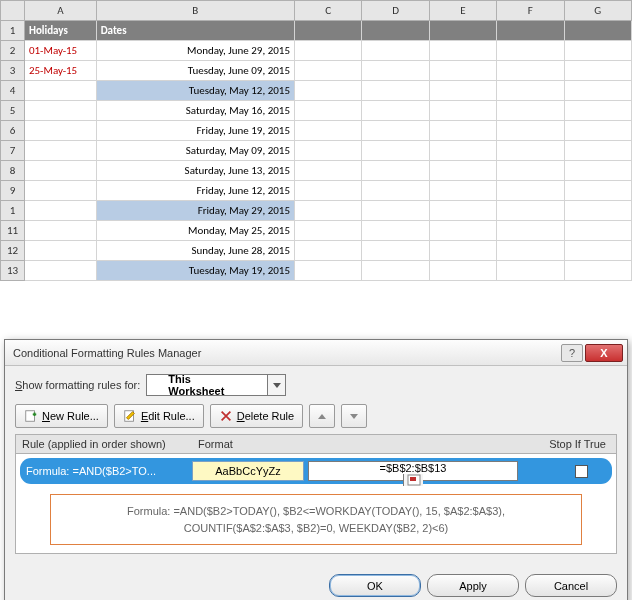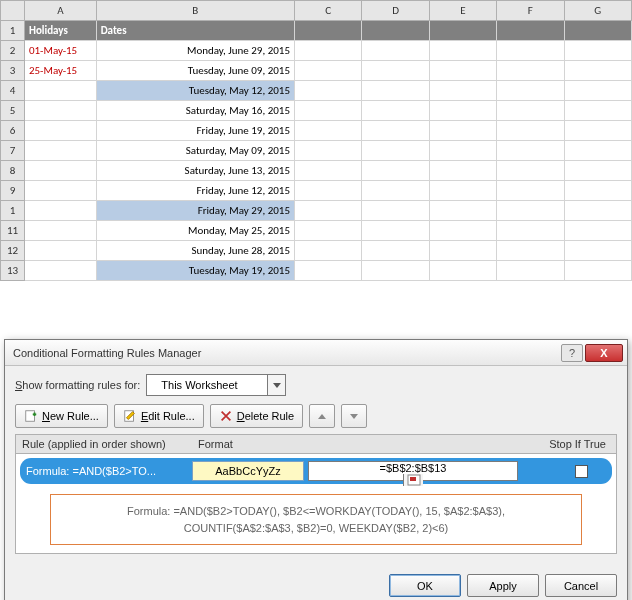--- a/index.html
+++ b/index.html
@@ -25,21 +25,21 @@
 .titlebar .title { flex: 1; color: #333; }
 .titlebar .btns { display: flex; gap: 2px; }
 .titlebar .help { width: 22px; height: 18px; background: #e8e8e8; border: 1px solid #9a9a9a; border-radius: 2px; display: flex; align-items: center; justify-content: center; color: #555; }
 .titlebar .close { width: 38px; height: 18px; background: linear-gradient(#e27070, #c83030); border: 1px solid #7a2020; border-radius: 2px; display: flex; align-items: center; justify-content: center; color: #fff; font-weight: bold; }
 
 .dlgbody { padding: 8px 10px 10px; }
 .labelrow { display: flex; align-items: center; margin-bottom: 8px; gap: 6px; }
 .labelrow label { color: #333; }
 .labelrow label u { text-decoration: underline; }
 .combo { display: flex; align-items: center; border: 1px solid #7a7a7a; background: #fff; height: 22px; width: 140px; }
-.combo span { flex: 1; padding: 0 14px; }
+.combo span { flex: 1; padding: 0 21px; font-weight: bold; }
 .combo .arrow { width: 18px; height: 100%; border-left: 1px solid #7a7a7a; display: flex; align-items: center; justify-content: center; background: #f4f4f4; }
 
 .toolbar { display: flex; gap: 6px; margin-bottom: 6px; }
 .tbtn { display: flex; align-items: center; gap: 4px; border: 1px solid #9a9a9a; background: linear-gradient(#fdfdfd, #e8e8e8); height: 24px; padding: 0 8px; border-radius: 2px; cursor: default; }
 .tbtn.sq { width: 26px; padding: 0; justify-content: center; }
 .tbtn svg { width: 14px; height: 14px; }
 
 .rulehdr { display: flex; background: #e4e4e4; border: 1px solid #b0b0b0; height: 20px; align-items: center; font-weight: normal; color: #333; }
 .rulehdr div { padding: 0 6px; }
 .col-rule { width: 176px; }
@@ -53,21 +53,21 @@
 .fmtprev { width: 112px; height: 20px; background: #fef9c3; color: #000; display: flex; align-items: center; justify-content: center; border: 1px solid #7aa0c4; margin: 0 4px; }
 .appinput { display: flex; align-items: center; background: #fff; border: 1px solid #7a7a7a; height: 20px; width: 210px; flex-direction: column; }
 .appinput span { flex: 1; color: #000; padding: 0 4px; }
 .appinput .refbtn { width: 20px; height: 100%; border-left: 1px solid #7a7a7a; background: #f4f4f4; display: flex; align-items: center; justify-content: center; }
 .stopcell { flex: 1; display: flex; justify-content: flex-end; padding-right: 24px !important; }
 .chk { width: 13px; height: 13px; border: 1px solid #555; background: #fff; }
 
 .formulabox { margin: 10px 30px 0; border: 1px solid #e08040; padding: 8px 14px; color: #666; font-size: 11px; line-height: 1.5; text-align: center; }
 
 .footer { display: flex; justify-content: flex-end; gap: 6px; padding: 10px 10px 12px; }
-.footer .btn { width: 72px; height: 23px; border: 1px solid #7a7a7a; background: linear-gradient(#fdfdfd, #e4e4e4); border-radius: 2px; display: flex; align-items: center; justify-content: center; }
+.footer .btn { width: 92px; height: 23px; border: 1px solid #7a7a7a; background: linear-gradient(#fdfdfd, #e4e4e4); border-radius: 10px; display: flex; align-items: center; justify-content: center; }
 .footer .btn.default { border: 1px solid #3a6ea5; box-shadow: 0 0 0 1px #8fb8e0 inset; }
 
 .tri-down { width: 0; height: 0; border-left: 4px solid transparent; border-right: 4px solid transparent; border-top: 5px solid #555; }
 .tri-up { width: 0; height: 0; border-left: 4px solid transparent; border-right: 4px solid transparent; border-bottom: 5px solid #888; }
 </style>
 </head>
 <body>
 
 <table class="sheet">
   <tbody>

